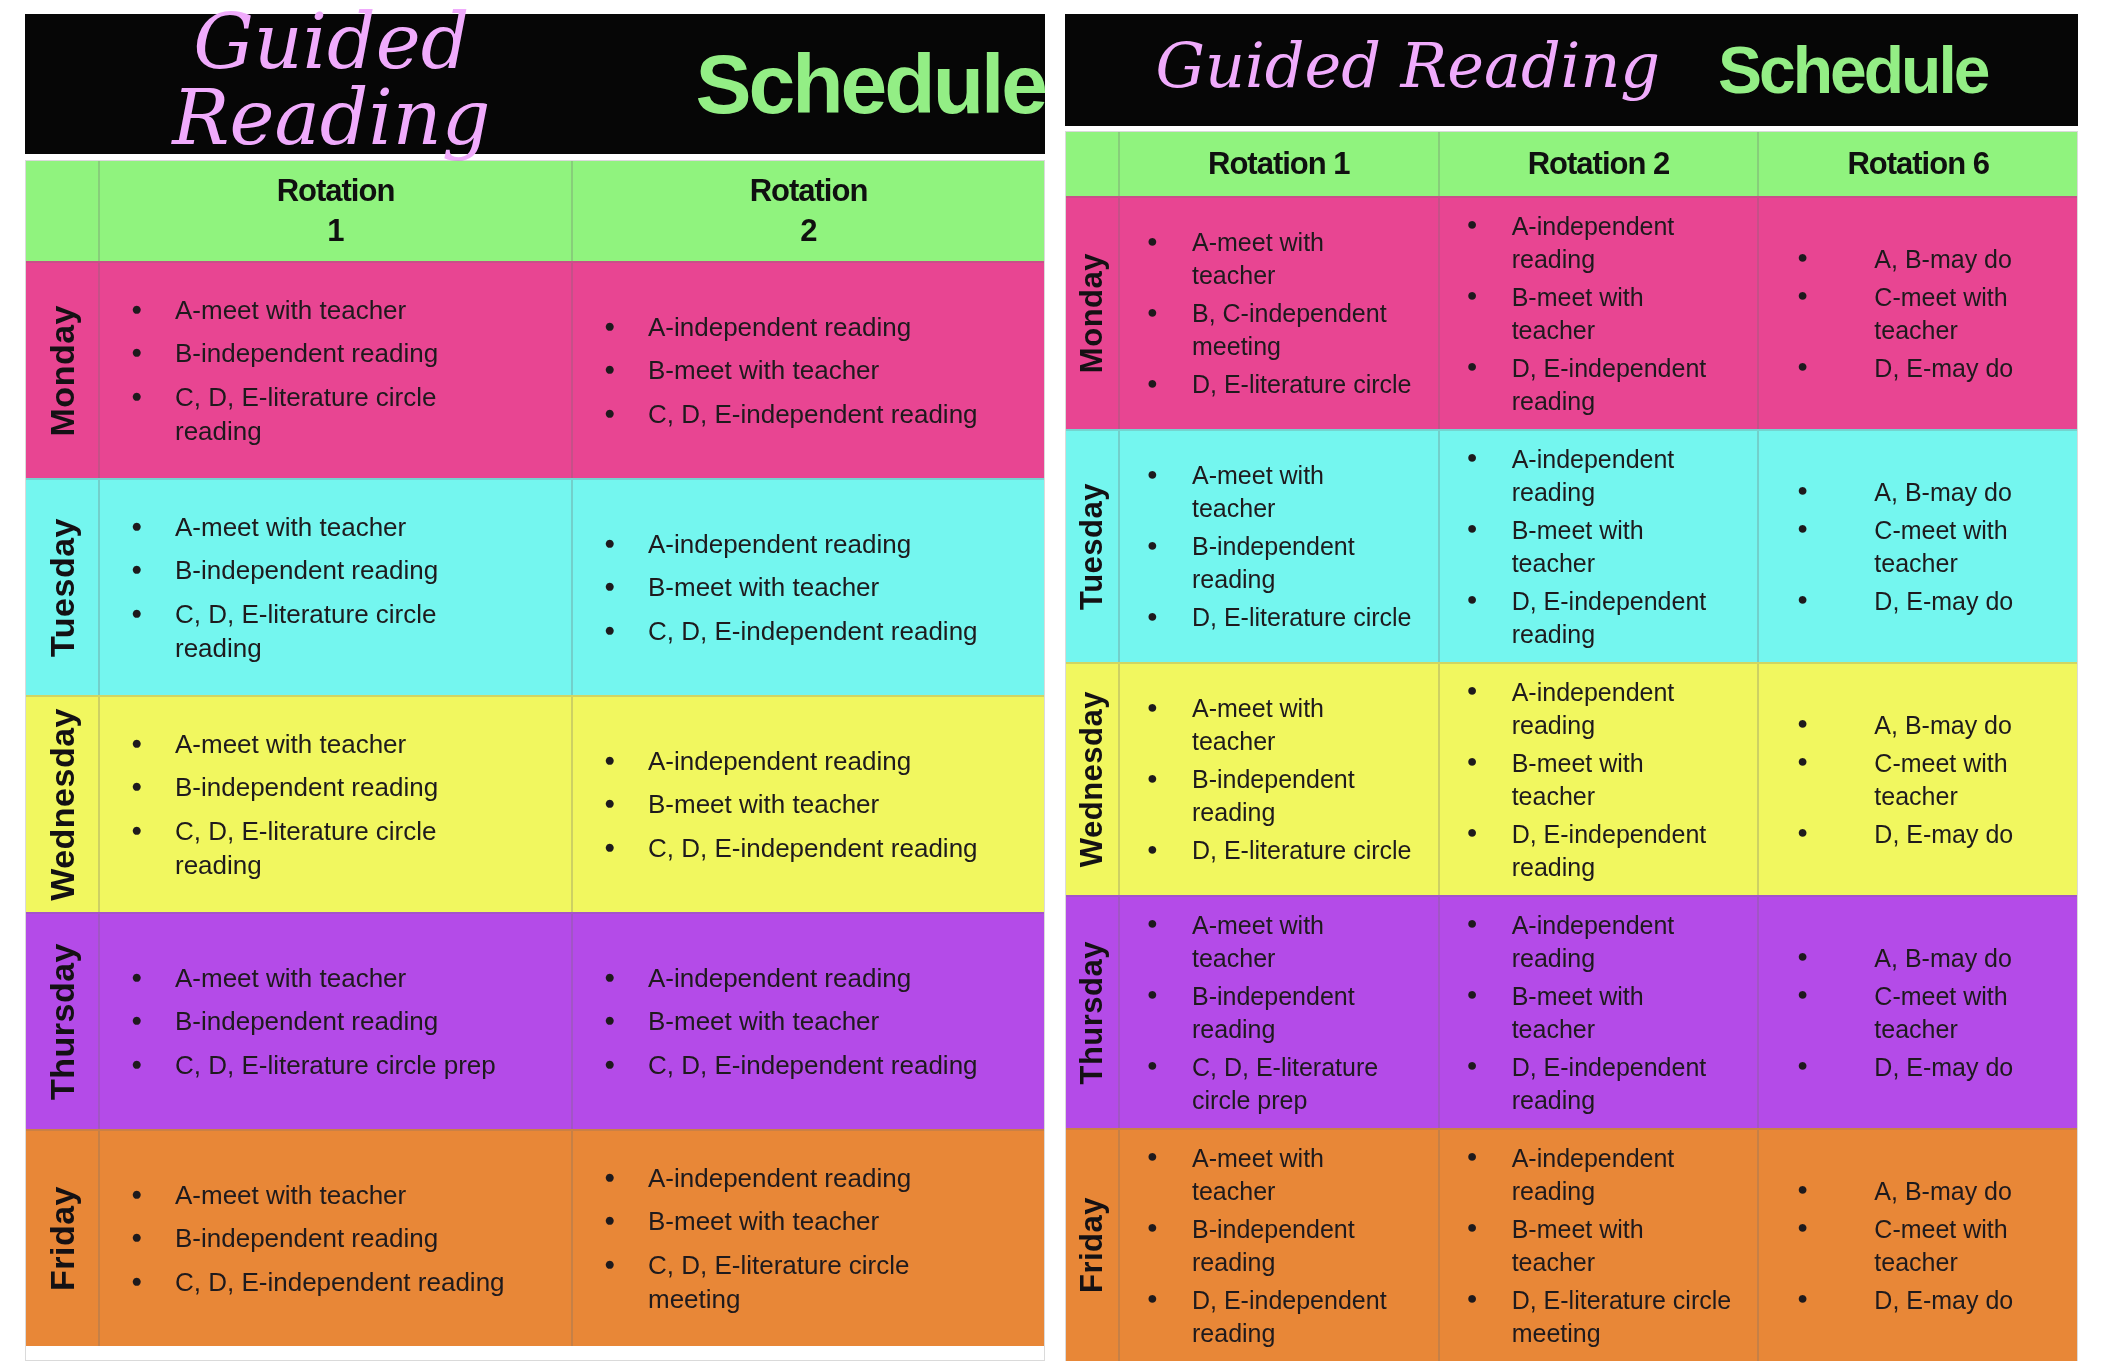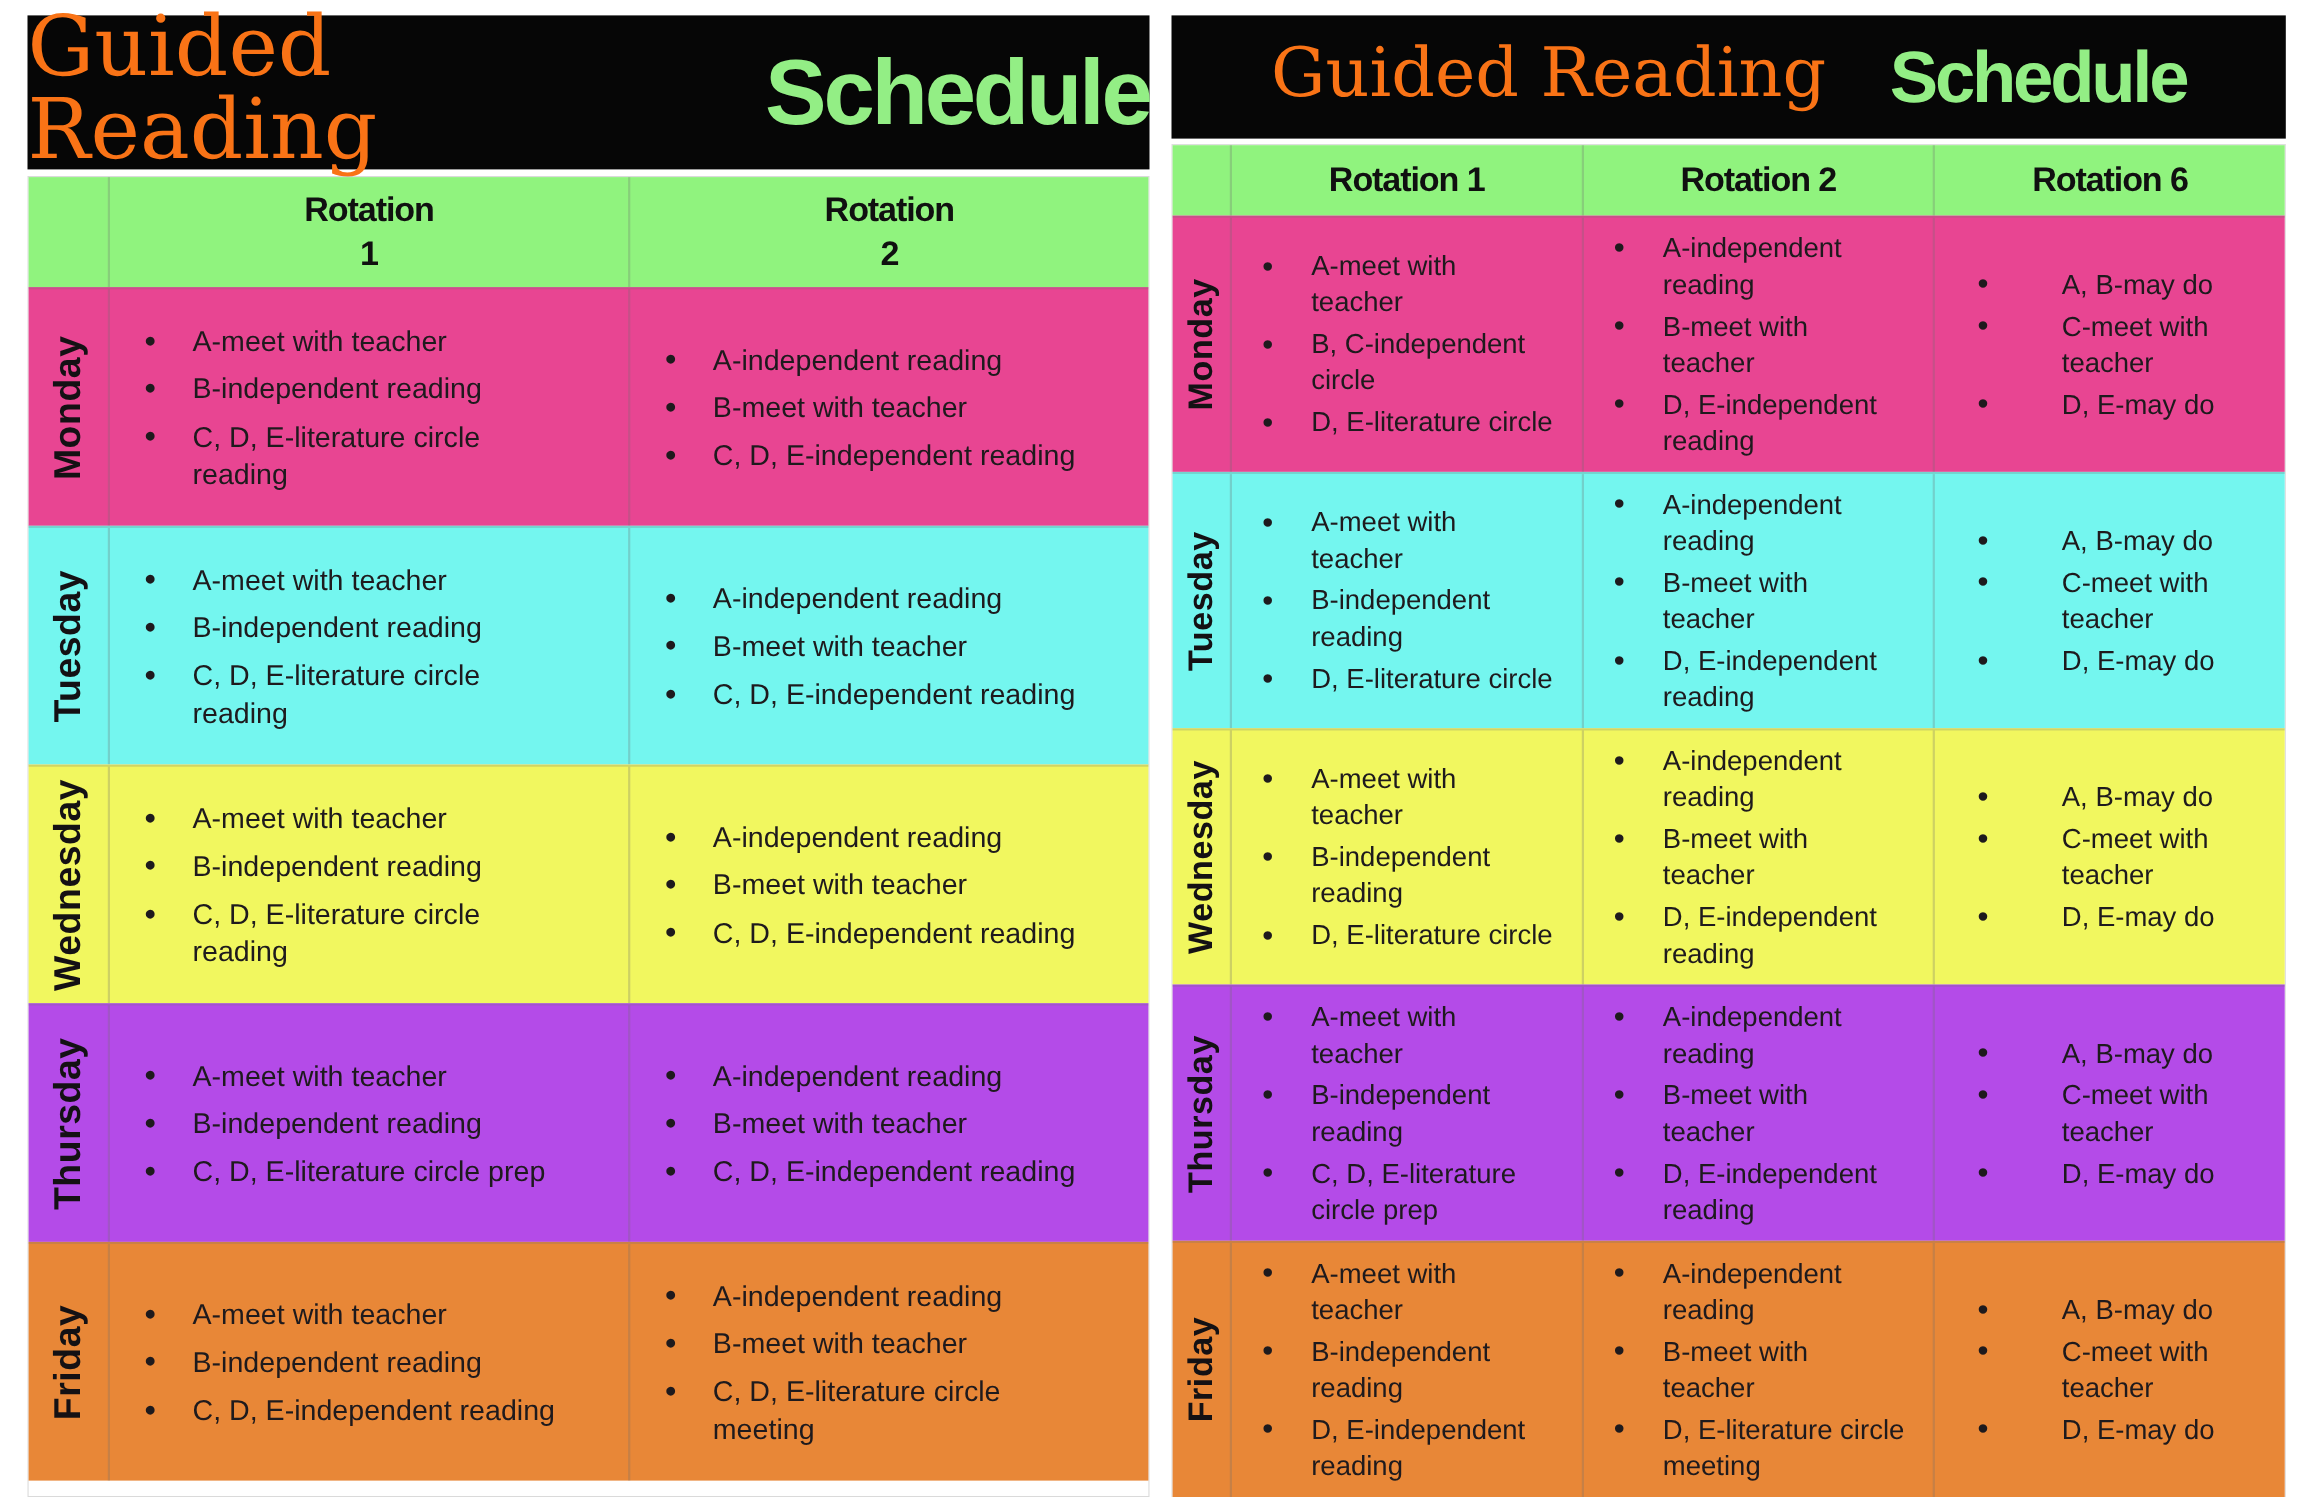--- a/index.html
+++ b/index.html
@@ -10,22 +10,22 @@
 
   .gr-table{display:flex;flex-direction:column;}
   .t0{width:1020px;}
   .t1{width:1013px;}
 
   
   .banner{background:#060606;display:flex;align-items:center;justify-content:center;
           gap:26px;flex:none;}
   .t0 .banner{height:140px;margin-bottom:6px;}
   .t1 .banner{height:112px;margin-bottom:5px;}
-  .title-script{font-family:"DejaVu Serif",serif;color:#f97316;
-                line-height:1;padding-bottom:8px;}
+  .title-script{font-family:"DejaVu Serif",serif;font-style:italic;color:#f0abfc;
+                line-height:1;padding-bottom:8px;text-align:center;}
   .t0 .title-script{font-size:76px;}
   .t1 .title-script{font-size:62px;}
   .title-bold{font-weight:bold;color:#93EE85;letter-spacing:-3px;line-height:1;margin-left:32px;}
   .t0 .title-bold{font-size:84px;}
   .t1 .title-bold{font-size:66px;}
 
   
   .grid{display:flex;flex-direction:column;flex:1;
         border:1px solid rgba(150,150,150,.35);box-sizing:border-box;}
 
@@ -198,21 +198,21 @@
         </div>
         <div class="day-row" style="background: rgb(232, 69, 146);">
           <div class="day-cell">
             <span class="day-label">Monday</span>
           </div>
           <div class="cell c0">
             <ul>
               <li>A-meet with
 teacher</li>
               <li>B, C-independent
-circle</li>
+meeting</li>
               <li>D, E-literature circle</li>
             </ul>
           </div>
           <div class="cell c1">
             <ul>
               <li>A-independent
 reading</li>
               <li>B-meet with
 teacher</li>
               <li>D, E-independent

